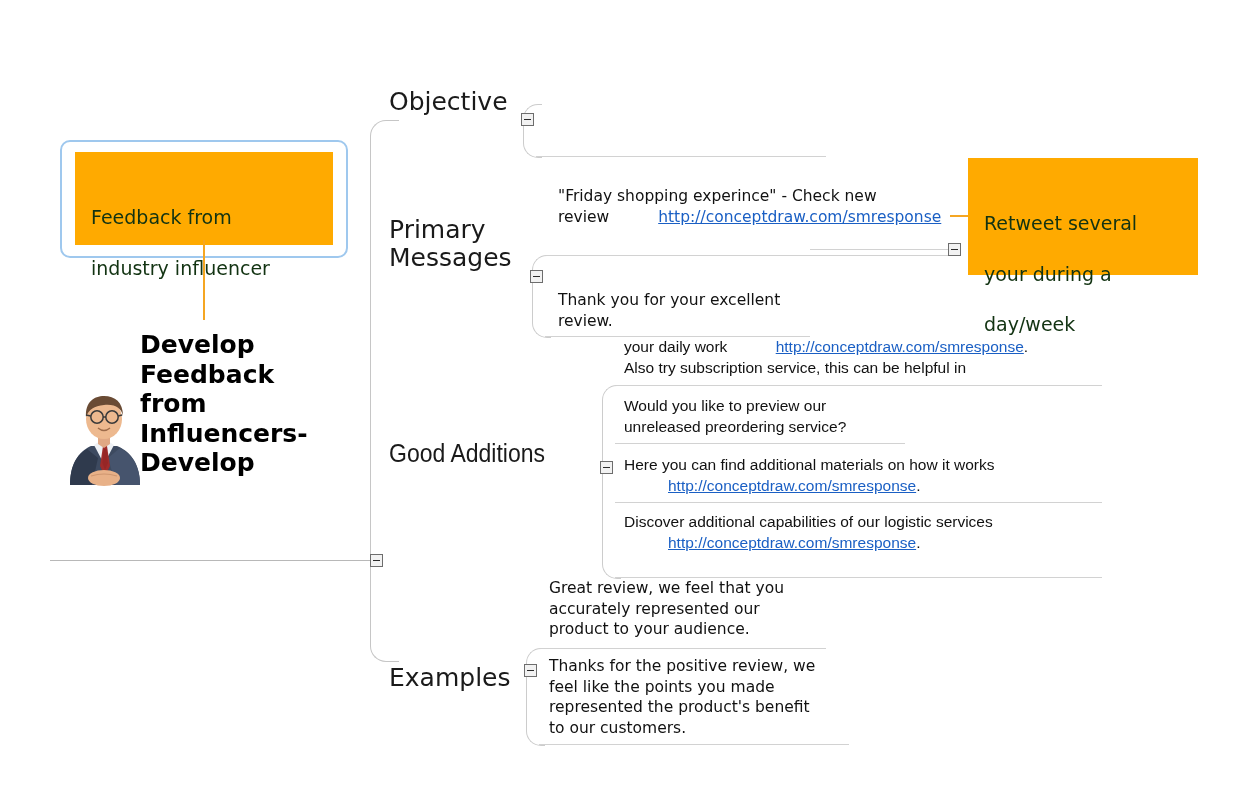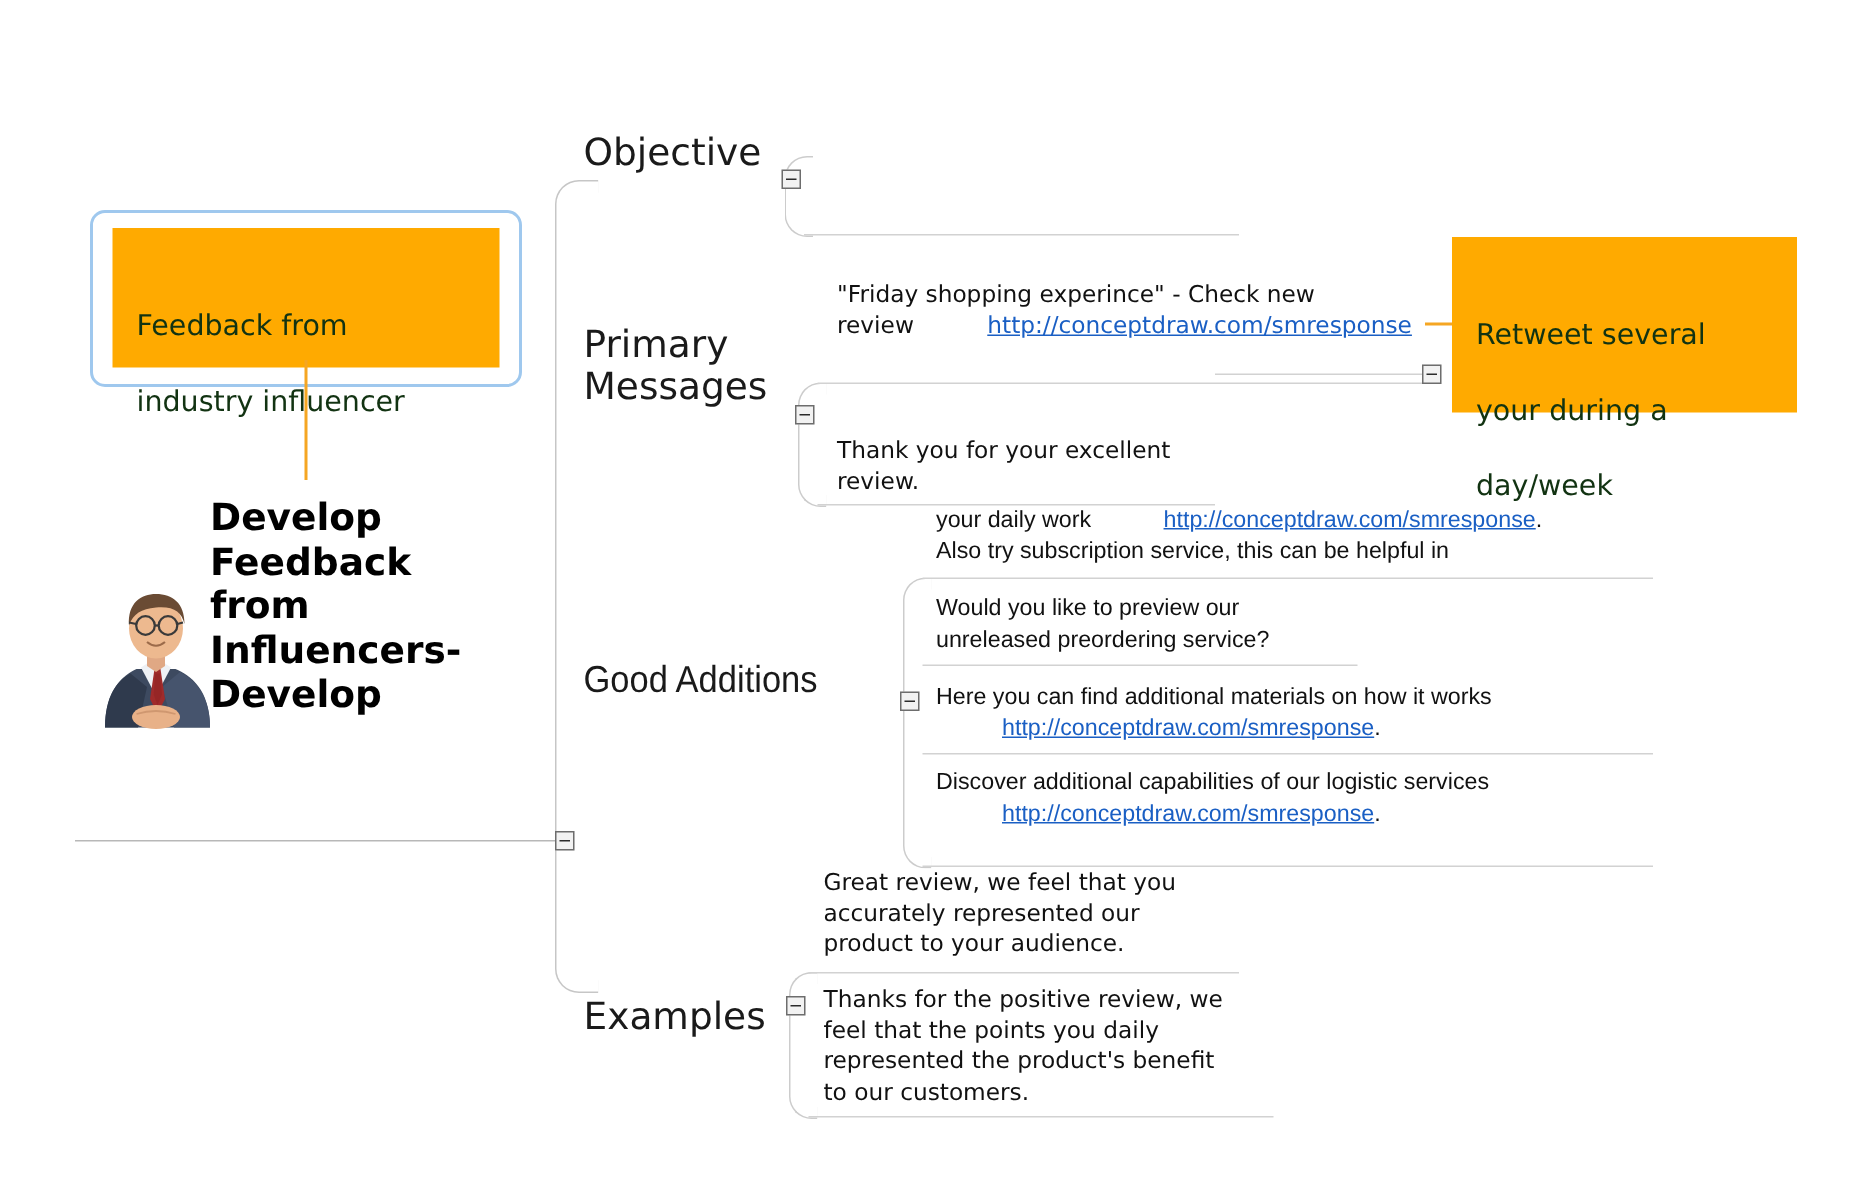--- a/index.html
+++ b/index.html
@@ -290,19 +290,19 @@
 
   <div class="leaf" style="left:549px; top:578px; width:320px;">
     <div>Great review, we feel that you</div>
     <div>accurately represented our</div>
     <div>product to your audience.</div>
   </div>
   <div class="leaf-rule" style="left:539px; top:648px; width:287px;"></div>
 
   <div class="leaf" style="left:549px; top:656px; width:320px;">
     <div>Thanks for the positive review, we</div>
-    <div>feel that the points you daily</div>
+    <div>feel like the points you made</div>
     <div>represented the product's benefit</div>
     <div>to our customers.</div>
   </div>
   <div class="leaf-rule" style="left:539px; top:744px; width:310px;"></div>
 
 </div>
 
 </body></html>

